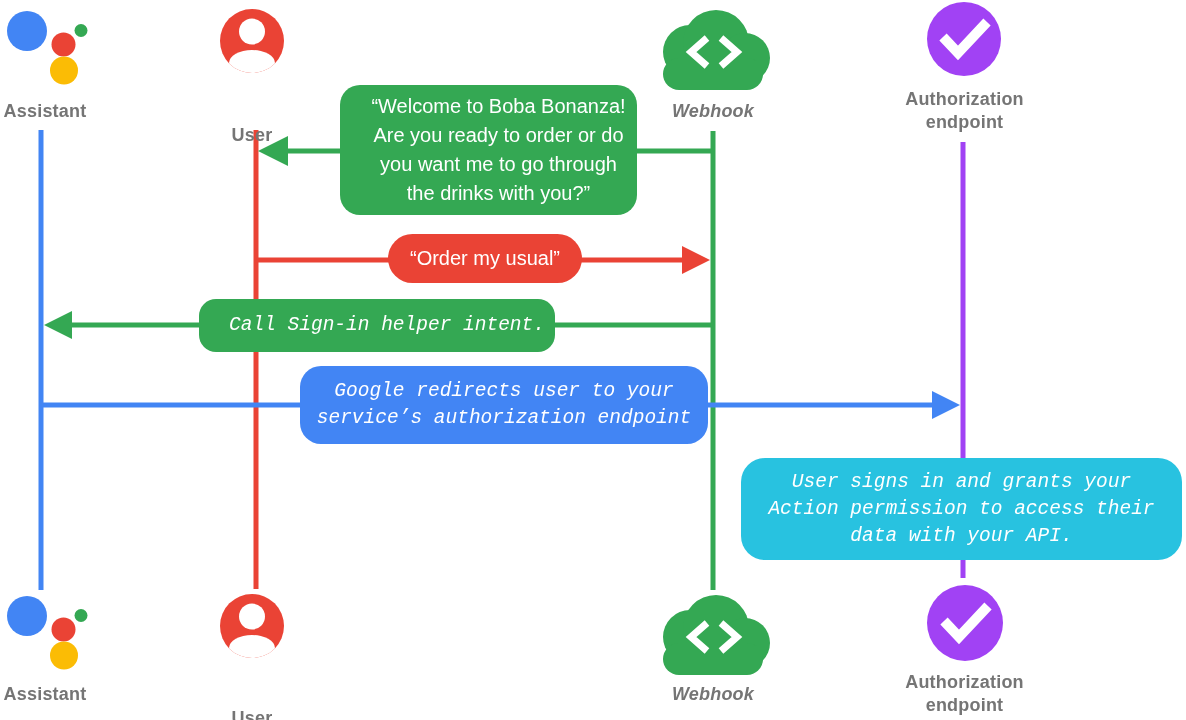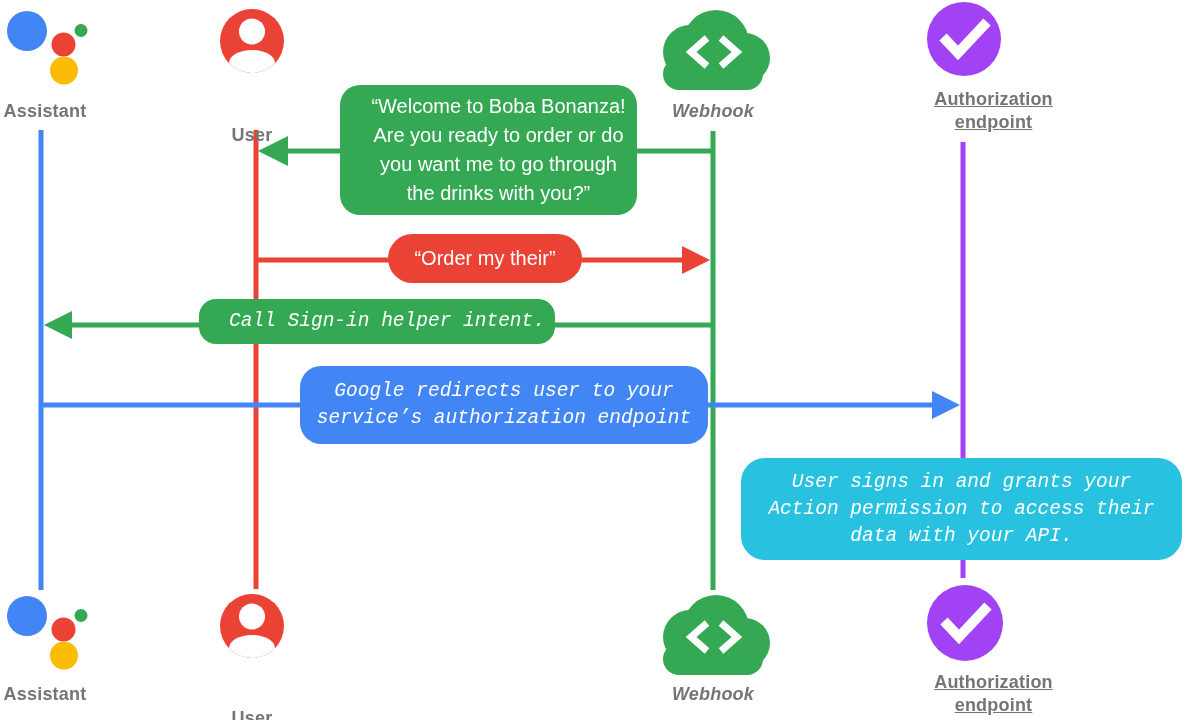--- a/index.html
+++ b/index.html
@@ -33,28 +33,28 @@
   
   .msg{position:absolute;display:flex;align-items:center;justify-content:center;
        text-align:center;color:var(--message_text,#fff);white-space:pre-line;box-sizing:border-box;}
   .msg.sans{font:500 20px/29px "Liberation Sans",sans-serif;}
   .msg.mono{font:italic 500 19.5px/27px "Liberation Mono",monospace;}
   .bg-green{background:var(--green);padding-left:20px;} .bg-red{background:var(--red);}
   .bg-blue{background:var(--blue);} .bg-cyan{background:var(--cyan);}
 
   .box-welcome{left:340px;top:85px;width:297px;height:130px;border-radius:20px;}
   .box-order{left:388px;top:234px;width:194px;height:49px;border-radius:24.5px;}
-  .box-signin{left:199px;top:299px;width:356px;height:45px;border-radius:17px;}
+  .box-signin{left:199px;top:299px;width:356px;height:53px;border-radius:17px;}
   .box-redirect{left:300px;top:366px;width:408px;height:78px;border-radius:21px;}
   .box-grant{left:741px;top:458px;width:441px;height:102px;border-radius:24px;line-height:29.5px;}
 
   .lbl-assistant{left:-25px;width:140px;}
   .lbl-user{left:182px;width:140px;margin-top:24px;}
   .lbl-webhook{left:643px;width:140px;font-style:italic;}
-  .lbl-auth{left:916px;width:155px;text-decoration:underline;}
+  .lbl-auth{left:887px;width:155px;}
   .row-top{top:100px;} .row-top-auth{top:88px;}
   .row-bottom{top:683px;} .row-bottom-auth{top:671px;}
 </style>
 </head>
 <body>
 
 <div class="stage">
 
   <svg class="layer" width="1186" height="720" viewBox="0 0 1186 720">
     <defs>
@@ -144,21 +144,21 @@
 
   <div class="label lbl-assistant row-bottom">Assistant</div>
   <div class="label lbl-user row-bottom">User</div>
   <div class="label lbl-webhook row-bottom">Webhook</div>
   <div class="label lbl-auth row-bottom-auth">Authorization endpoint</div>
 
   <div class="msg sans bg-green box-welcome">“Welcome to Boba Bonanza!
 Are you ready to order or do
 you want me to go through
 the drinks with you?”</div>
-  <div class="msg sans bg-red box-order">“Order my their”</div>
+  <div class="msg sans bg-red box-order">“Order my usual”</div>
   <div class="msg mono bg-green box-signin">Call Sign-in helper intent.</div>
   <div class="msg mono bg-cyan box-grant">User signs in and grants your
 Action permission to access their
 data with your API.</div>
   <div class="msg mono bg-blue box-redirect">Google redirects user to your
 service’s authorization endpoint</div>
 
 </div>
 
 </body></html>

